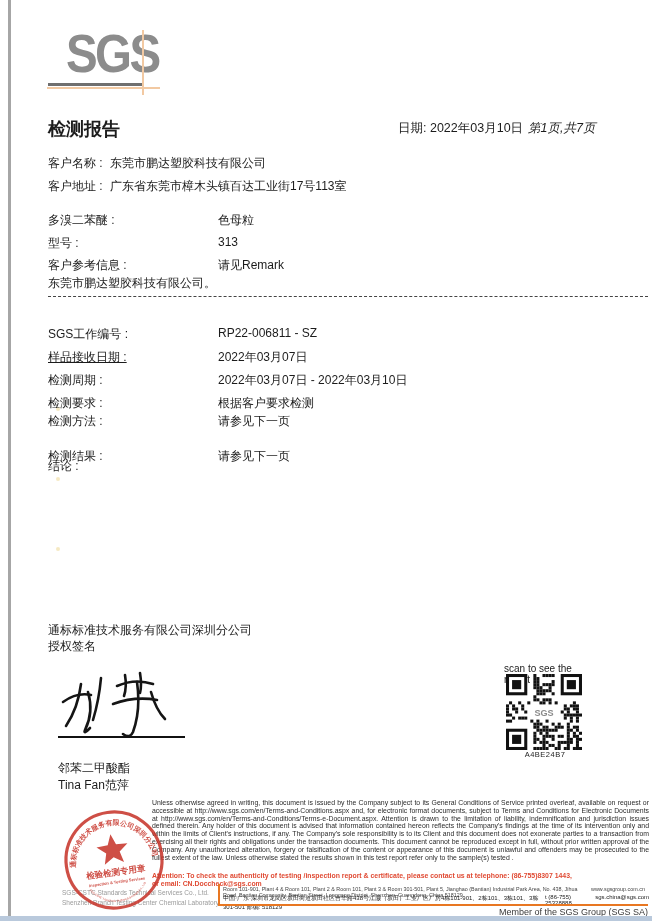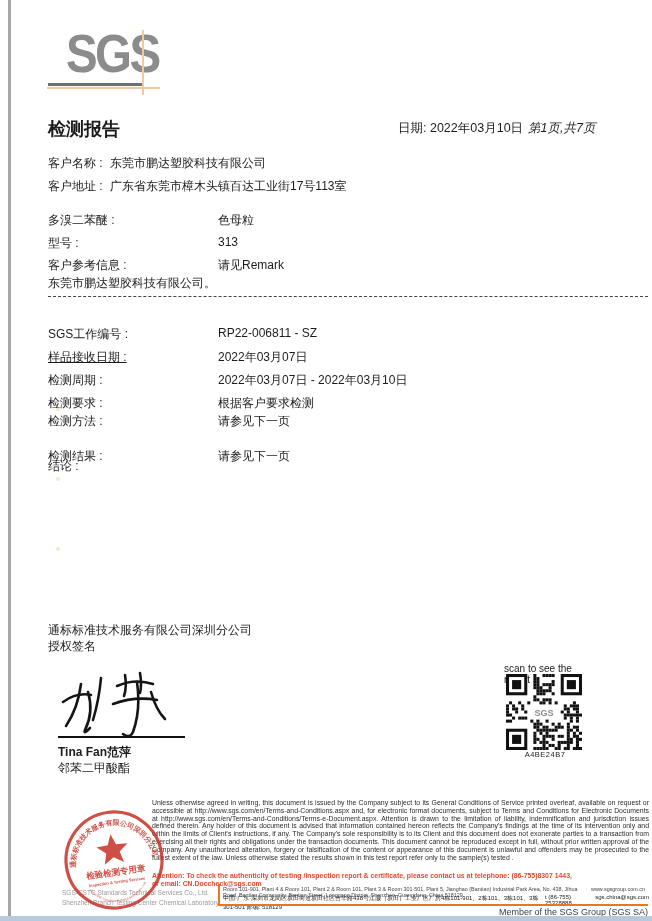--- a/index.html
+++ b/index.html
@@ -130,21 +130,21 @@
       <path d="M46,16 Q44,38 38,58"></path>
       <path d="M62,24 Q80,16 98,22"></path>
       <path d="M70,13 Q72,25 69,34"></path>
       <path d="M85,11 Q87,23 85,31"></path>
       <path d="M58,42 Q80,34 102,38"></path>
       <path d="M82,20 Q86,48 78,70 Q75,77 68,72"></path>
       <path d="M96,30 Q101,48 110,57"></path>
     </g>
   </svg>
   <div class="sig-underline"></div>
-  <div class="row" style="left:58px;top:744px;font-weight:bold;">Tina Fan范萍</div>
+  <div class="row" style="left:58px;top:777px;">Tina Fan范萍</div>
   <div class="row" style="left:58px;top:760px;">邻苯二甲酸酯</div>
 
   <div class="qr-scan">scan to see the report</div>
   <svg class="qr-svg" viewBox="0 0 75 75" fill="#111">
       <rect x="27" y="0" width="3" height="3"></rect>
       <rect x="36" y="0" width="3" height="3"></rect>
       <rect x="39" y="0" width="3" height="3"></rect>
       <rect x="42" y="0" width="3" height="3"></rect>
       <rect x="45" y="0" width="3" height="3"></rect>
       <rect x="27" y="3" width="3" height="3"></rect>

